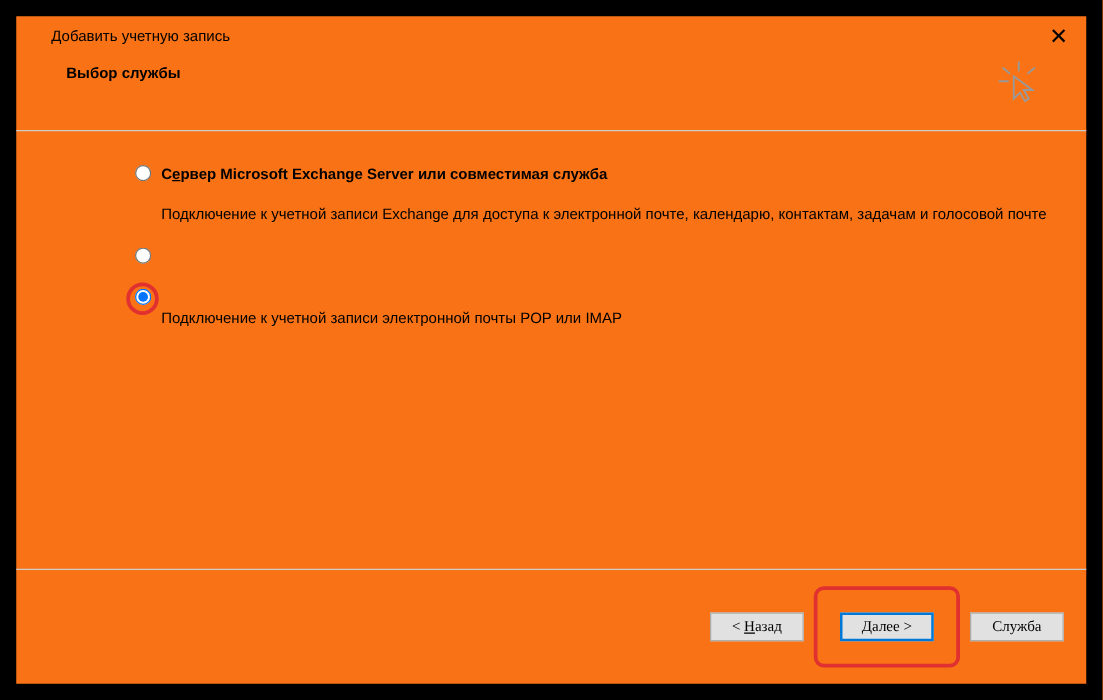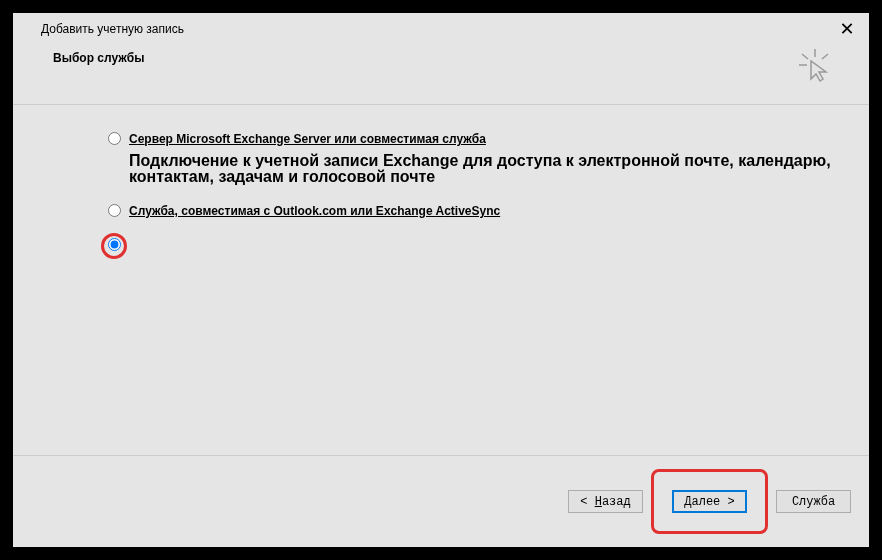--- a/index.html
+++ b/index.html
@@ -19,21 +19,21 @@
       height: 540px;
       background: #000;
       border: 2px solid #000;
     }
     .dialog {
       position: absolute;
       left: 1px;
       top: 1px;
       right: 1px;
       bottom: 1px;
-      background: #e5e5e5;
+      background: #f97316;
       display: flex;
       flex-direction: column;
     }
     .titlebar {
       display: flex;
       align-items: center;
       justify-content: space-between;
       padding: 6px 12px 4px 28px;
       height: 30px;
     }
@@ -80,42 +80,42 @@
       position: absolute;
       left: -7px;
       top: -5px;
       width: 26px;
       height: 26px;
       border: 3px solid #e03030;
       border-radius: 50%;
       pointer-events: none;
     }
     .option-text { display: flex; flex-direction: column; }
-    .opt-title { font-weight: bold; font-size: 12px; line-height: 16px; text-decoration: underline; }
-    .opt-desc { font-size: 16px; line-height: 16px; margin-top: 6px; font-weight: bold; }
+    .opt-title { font-weight: bold; font-size: 12px; line-height: 16px; }
+    .opt-desc { font-size: 12px; line-height: 16px; margin-top: 16px; }
     .opt3-title {
       text-decoration: underline;
       text-decoration-style: dotted;
       border: 1px dotted #888;
       padding: 0 1px;
       display: inline-block;
     }
     .footer {
       border-top: 1px solid #ccc;
       padding: 13px 18px 13px 18px;
       display: flex;
       justify-content: flex-end;
       gap: 8px;
       align-items: center;
     }
     .btn {
       min-width: 75px;
       height: 23px;
       font-size: 12px;
-      font-family: Liberation Mono, monospace;
+      font-family: Liberation Serif, serif;
       background: #e1e1e1;
       border: 1px solid #adadad;
       cursor: pointer;
       padding: 0 10px;
     }
     .btn-wrap-highlight {
       border: 3px solid #e03030;
       border-radius: 8px;
       padding: 18px;
       display: inline-flex;
@@ -164,30 +164,30 @@
           <span class="opt-title"><span>С</span><span class="underline-letter">е</span><span>рвер Microsoft Exchange Server или совместимая служба</span></span>
           <span class="opt-desc">Подключение к учетной записи Exchange для доступа к электронной почте, календарю, контактам, задачам и голосовой почте</span>
         </div>
       </div>
 
       <div class="option">
         <div class="radio-wrap">
           <input type="radio" name="svc" style="">
         </div>
         <div class="option-text">
-          <span class="opt-title"><span>Служба, совместимая с Outlook.com или Exchange </span><span class="underline-letter">A</span><span>ctiveSync</span></span>
         </div>
       </div>
 
       <div class="option">
         <div class="radio-wrap">
           <input type="radio" name="svc" checked="" style="">
           <div class="radio-highlight"></div>
         </div>
         <div class="option-text">
+          <span class="opt-desc">Подключение к учетной записи электронной почты POP или IMAP</span>
         </div>
       </div>
 
     </div>
 
     <div class="footer">
       <button class="btn"><span>&lt; </span><span class="underline-letter">Н</span><span>азад</span></button>
       <span class="btn-wrap-highlight">
         <button class="btn btn-primary"><span class="underline-letter">Д</span><span>алее &gt;</span></button>
       </span>

